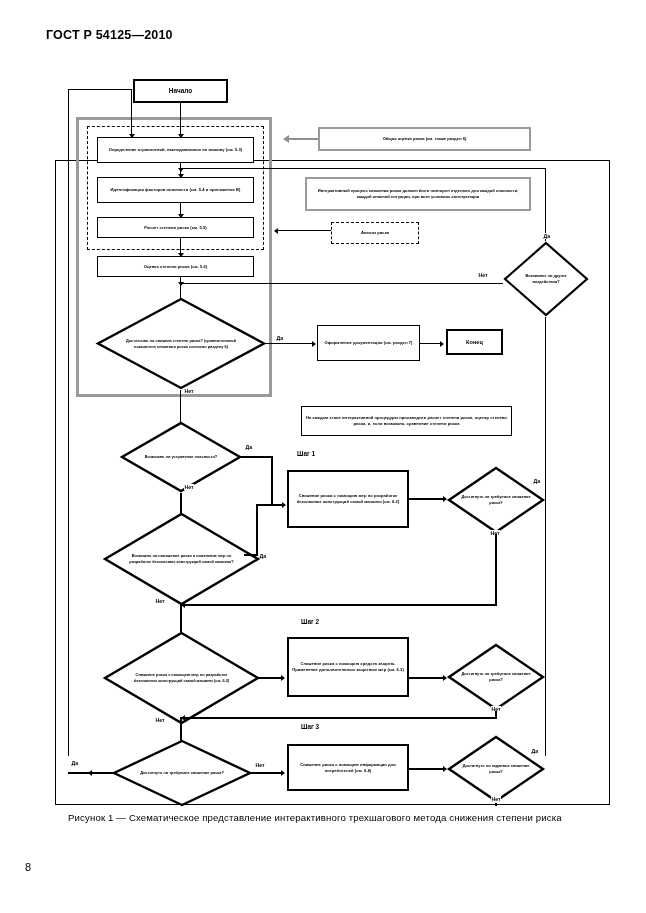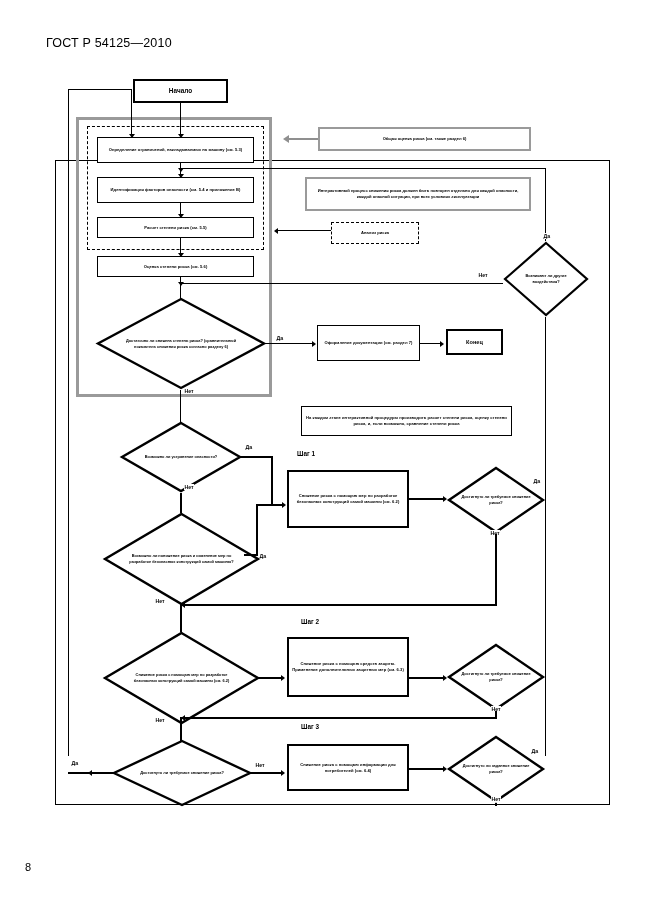--- a/index.html
+++ b/index.html
@@ -5,22 +5,22 @@
 <style>
   html,body{margin:0;padding:0;background:#ffffff;}
   body{
     width:646px;height:913px;position:relative;overflow:hidden;
     font-family:"Liberation Sans","DejaVu Sans",sans-serif;
     color:#000;
   }
   #page{position:relative;width:646px;height:913px;}
 
   .hdr{
-    position:absolute;left:46px;top:36px;
-    font-size:12.5px;font-weight:normal;letter-spacing:.2px;
+    position:absolute;left:46px;top:28px;
+    font-size:12.5px;font-weight:bold;letter-spacing:.2px;
     white-space:nowrap;
   }
 
   .pageno{
     position:absolute;left:25px;top:861px;
     font-size:11px;font-weight:normal;
   }
 
   .caption{
     position:absolute;left:68px;top:812px;width:560px;
@@ -318,16 +318,17 @@
     <svg width="98" height="68" viewBox="0 0 98 68">
       <polygon points="49,2 96,34 49,66 2,34" fill="#ffffff" stroke="#000000" stroke-width="2.4"></polygon>
     </svg>
     <div class="dtxt">Достигнуто ли заданное снижение риска?</div>
   </div>
   <div class="lbl" style="left:531px;top:748px;">Да</div>
   <div class="lbl" style="left:491px;top:796px;">Нет</div>
 
   <div class="ln lnv lnv-t" style="left:495px;top:803px;width:2.2px;height:3px;"></div>
 
+  <div class="caption">Рисунок 1 — Схематическое представление интерактивного трехшагового метода снижения степени риска</div>
 
   <div class="pageno">8</div>
 
 </div>
 
 </body></html>

